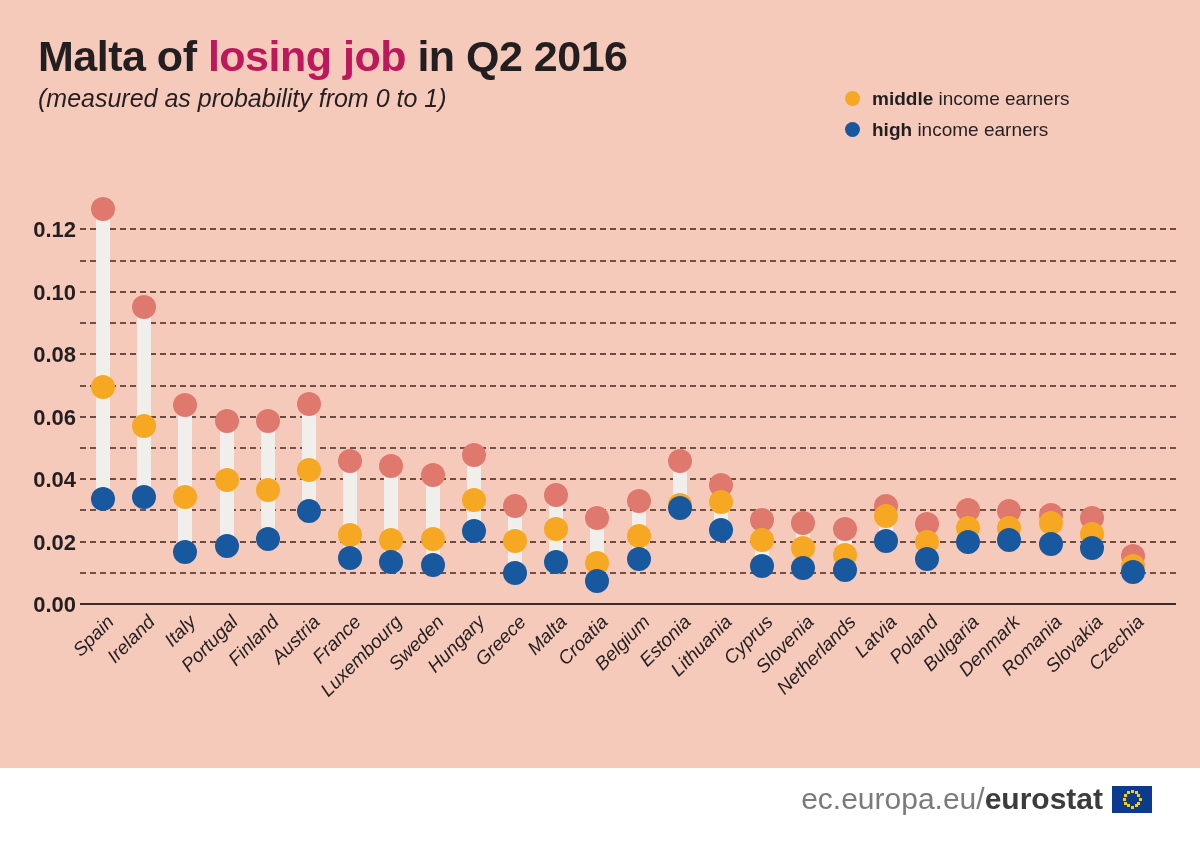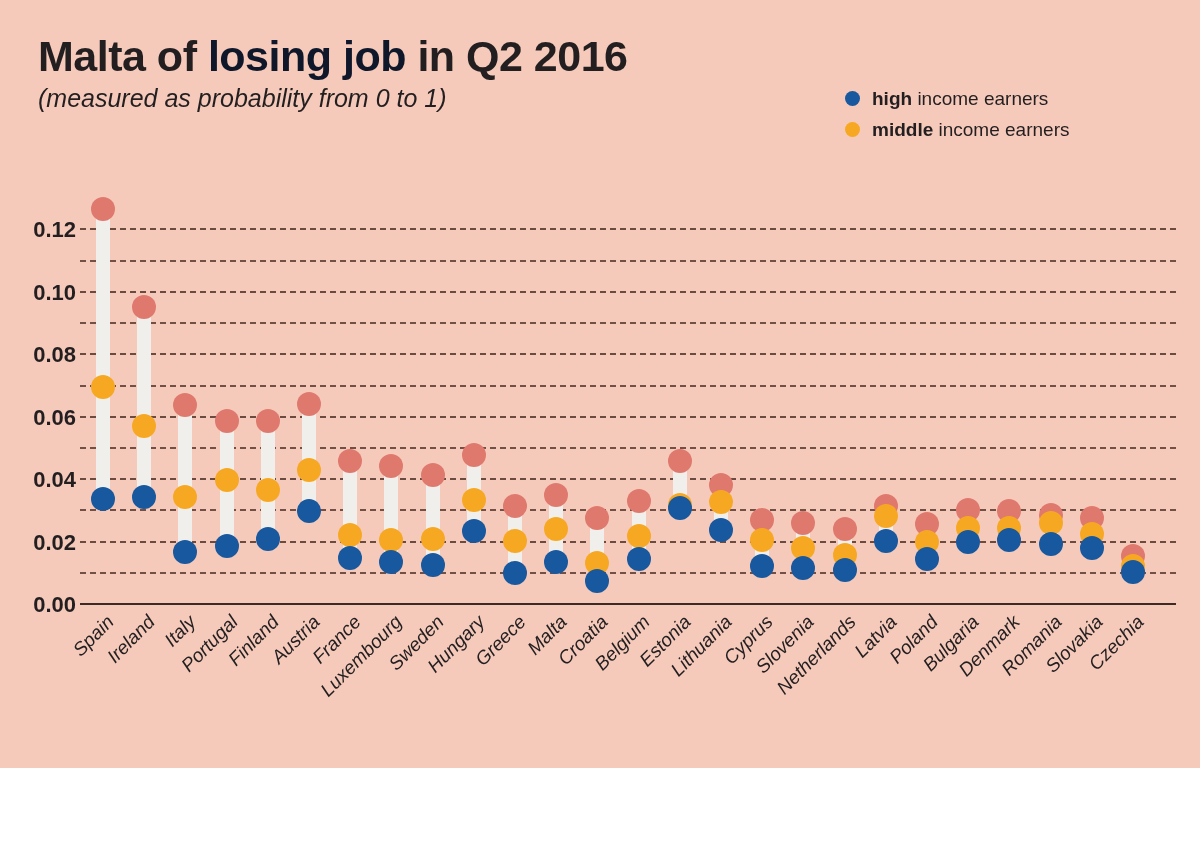--- a/index.html
+++ b/index.html
@@ -20,21 +20,21 @@
     position:absolute; left:0; top:0;
     width:1200px; height:768px;
     background:#f6cabb;
   }
   
   #title-block { position:absolute; left:38px; top:34px; width:780px; }
   #title-main {
     font-size:43px; font-weight:bold; letter-spacing:-0.5px;
     color:#231f20; line-height:1.06; white-space:nowrap;
   }
-  #title-main .hl { color:#0f172a; }
+  #title-main .hl { color:#be185d; }
   #title-sub {
     font-size:29px; font-weight:bold; color:#231f20;
     line-height:1.18; margin-top:2px; white-space:nowrap;
   }
   #title-note {
     font-size:25px; font-style:italic; color:#231f20;
     line-height:1.2; margin-top:3px; white-space:nowrap;
   }
   
   #legend { position:absolute; left:845px; top:83px; }
@@ -122,26 +122,26 @@
 
   <div id="canvas">
 
     <div id="title-block">
       <div id="title-main"><span>Malta of </span><span class="hl">losing job</span><span> in Q2 2016</span></div>
       <div id="title-note">(measured as probability from 0 to 1)</div>
     </div>
 
     <div id="legend">
         <div class="legend-row">
+          <span class="legend-dot" style="background: rgb(247, 168, 35);"></span>
+          <span class="legend-text"><b>middle</b> income earners</span>
+        </div>
+        <div class="legend-row">
           <span class="legend-dot" style="background: rgb(24, 88, 159);"></span>
           <span class="legend-text"><b>high</b> income earners</span>
-        </div>
-        <div class="legend-row">
-          <span class="legend-dot" style="background: rgb(247, 168, 35);"></span>
-          <span class="legend-text"><b>middle</b> income earners</span>
         </div>
       </div>
 
     <div id="plot">
       <div id="axis-zero"></div>
     <div class="gridline" style="bottom: 31.2121px; width: 1096px; border-top-width: 2px; opacity: 0.95;"></div>
         <div class="gridline" style="bottom: 93.6364px; width: 1096px; border-top-width: 2px; opacity: 0.95;"></div>
         <div class="gridline" style="bottom: 156.061px; width: 1096px; border-top-width: 2px; opacity: 0.95;"></div>
         <div class="gridline" style="bottom: 218.485px; width: 1096px; border-top-width: 2px; opacity: 0.95;"></div>
         <div class="gridline" style="bottom: 280.909px; width: 1096px; border-top-width: 2px; opacity: 0.95;"></div>
@@ -339,14 +339,34 @@
           <div class="dot low" title="Czechia: 0.0158" style="bottom: 37.3152px;"></div>
           <div class="dot mid" title="Czechia: 0.0125" style="bottom: 27.0152px;"></div>
           <div class="dot high" title="Czechia: 0.0105" style="bottom: 20.7727px;"></div>
         </div>
         <div class="xlabel" style="left: 863px; width: 190px;">Czechia</div>
       </div>
 
 
   </div>
 
+  <div id="footer">
+    <div id="brand">
+      <span>ec.europa.eu/</span>
+        <b>eurostat</b>
+      <span id="eu-flag">
+          <span class="star" style="left: 18.5px; top: 4px;"></span>
+          <span class="star" style="left: 22.5px; top: 5.0718px;"></span>
+          <span class="star" style="left: 25.4282px; top: 8px;"></span>
+          <span class="star" style="left: 26.5px; top: 12px;"></span>
+          <span class="star" style="left: 25.4282px; top: 16px;"></span>
+          <span class="star" style="left: 22.5px; top: 18.9282px;"></span>
+          <span class="star" style="left: 18.5px; top: 20px;"></span>
+          <span class="star" style="left: 14.5px; top: 18.9282px;"></span>
+          <span class="star" style="left: 11.5718px; top: 16px;"></span>
+          <span class="star" style="left: 10.5px; top: 12px;"></span>
+          <span class="star" style="left: 11.5718px; top: 8px;"></span>
+          <span class="star" style="left: 14.5px; top: 5.0718px;"></span>
+        </span>
+    </div>
+  </div>
 
 </div>
 
 </body></html>

